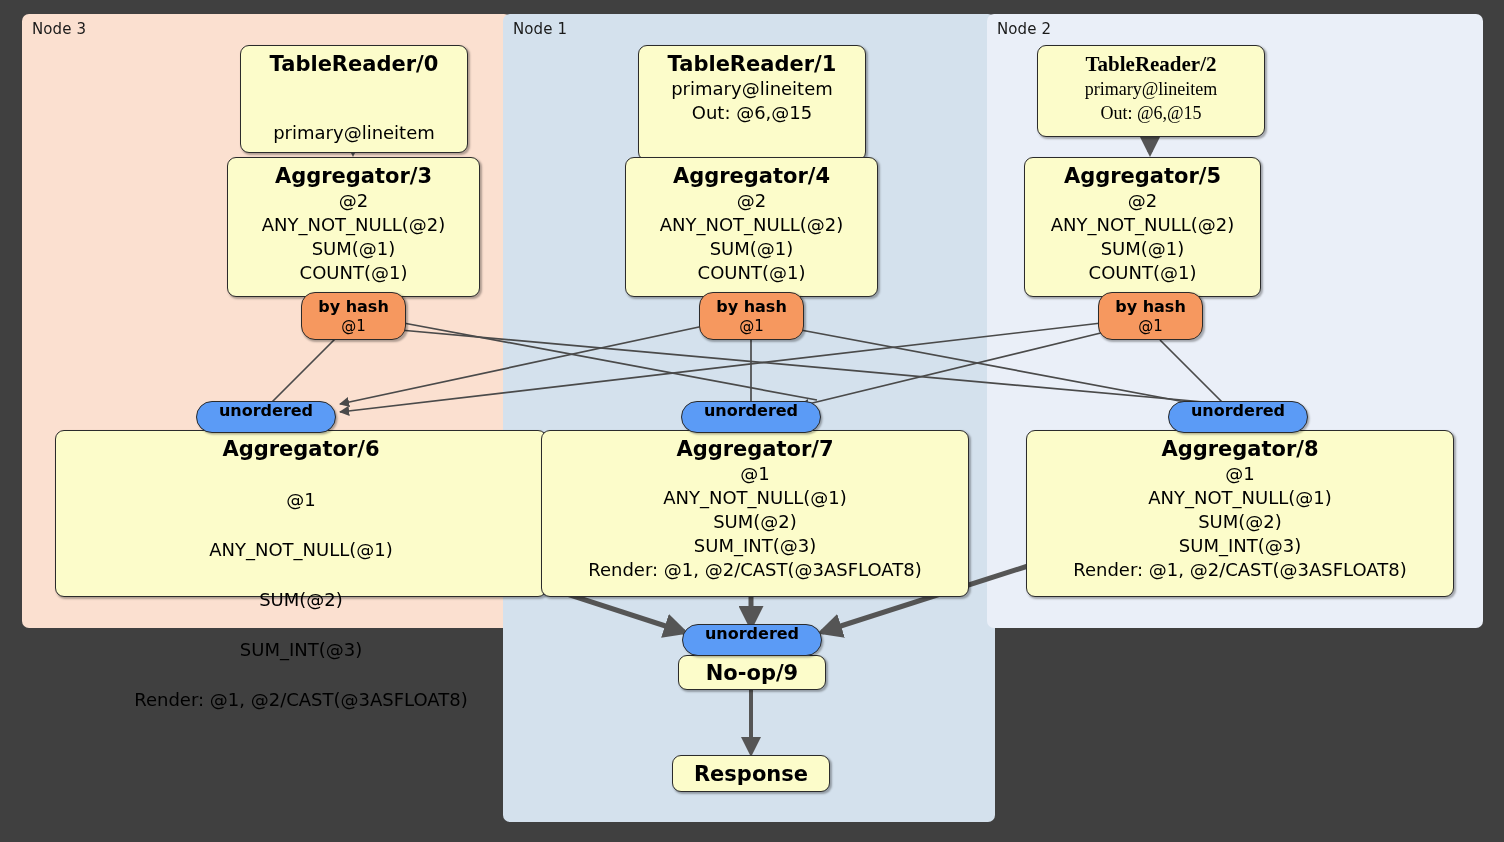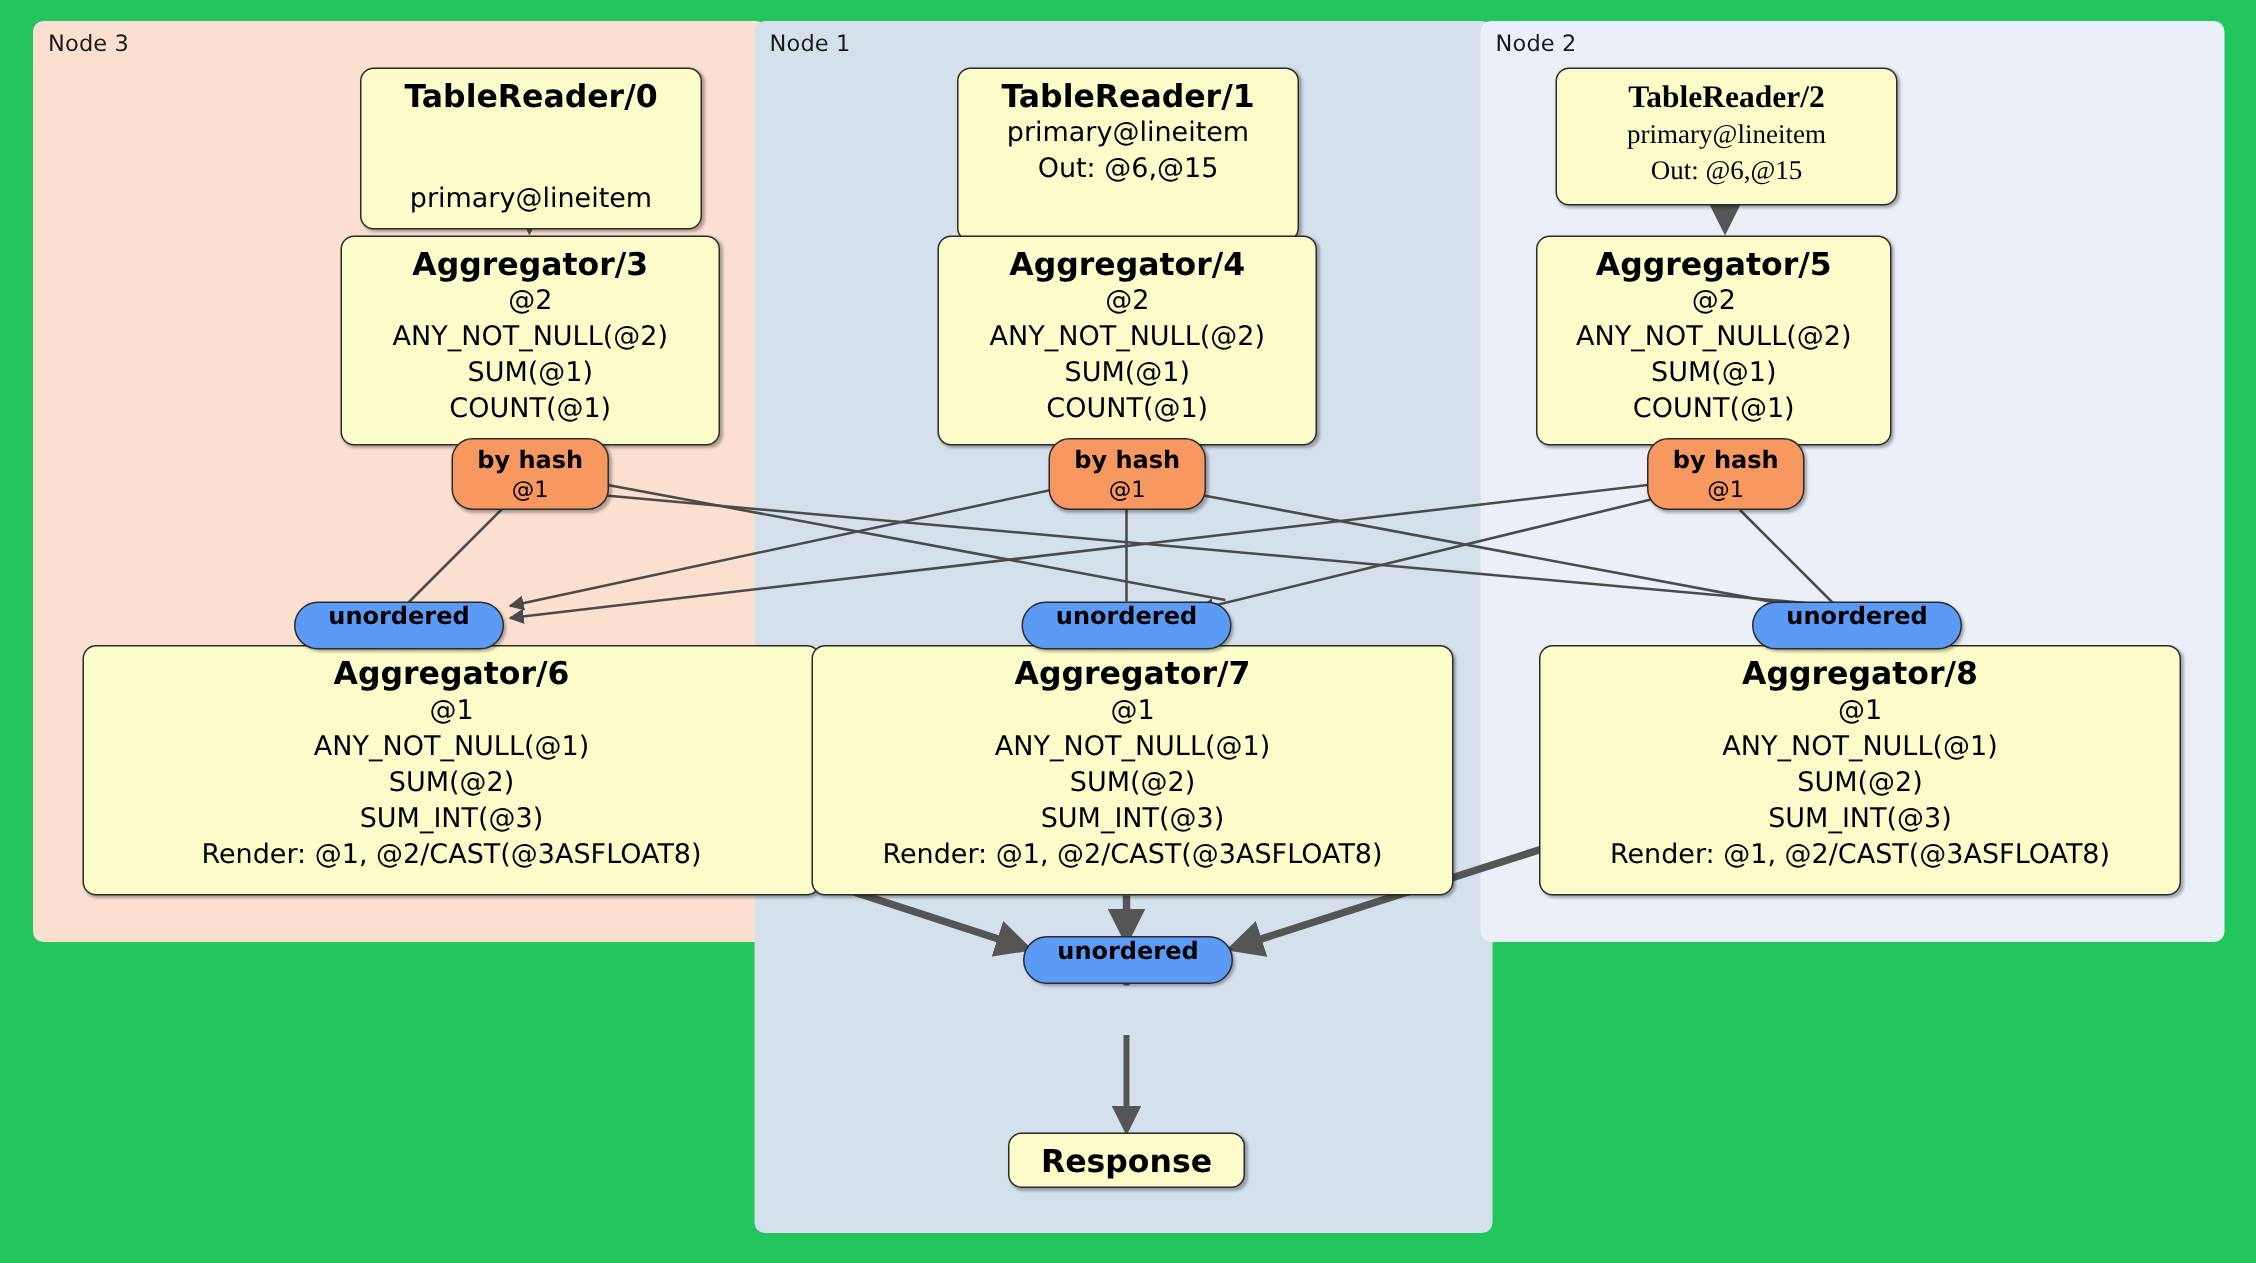--- a/index.html
+++ b/index.html
@@ -7,21 +7,21 @@
     padding: 0;
     background: #ffffff;
   }
   body {
     font-family: "DejaVu Sans", "Liberation Sans", sans-serif;
   }
   #stage {
     position: relative;
     width: 1504px;
     height: 842px;
-    background: #22c55e;
+    background: #404040;
     overflow: hidden;
   }
 
   
   .node-panel {
     position: absolute;
     border-radius: 7px;
     box-sizing: border-box;
   }
   .node-panel .node-label {
@@ -252,21 +252,21 @@
   </div>
 
   <div class="sync" style="left:681px; top:401px; width:140px; height:32px;">
     <span class="t">unordered</span>
   </div>
 
   <div class="sync" style="left:1168px; top:401px; width:140px; height:32px;">
     <span class="t">unordered</span>
   </div>
 
-  <div class="proc" style="left:55px; top:430px; width:492px; height:167px;">
+  <div class="proc" style="left:55px; top:430px; width:492px; height:167px;gap:26px;">
     <span class="t">Aggregator/6</span>
     <span class="l">@1</span>
     <span class="l">ANY_NOT_NULL(@1)</span>
     <span class="l">SUM(@2)</span>
     <span class="l">SUM_INT(@3)</span>
     <span class="l">Render: @1, @2/CAST(@3ASFLOAT8)</span>
   </div>
 
   <div class="proc" style="left:541px; top:430px; width:428px; height:167px;">
     <span class="t">Aggregator/7</span>
@@ -283,18 +283,21 @@
     <span class="l">ANY_NOT_NULL(@1)</span>
     <span class="l">SUM(@2)</span>
     <span class="l">SUM_INT(@3)</span>
     <span class="l">Render: @1, @2/CAST(@3ASFLOAT8)</span>
   </div>
 
   <div class="sync" style="left:682px; top:624px; width:140px; height:32px;">
     <span class="t">unordered</span>
   </div>
 
+  <div class="proc compact" style="left:678px; top:655px; width:148px; height:35px;">
+    <span class="t">No-op/9</span>
+  </div>
 
   <div class="proc compact" style="left:672px; top:755px; width:158px; height:37px;">
     <span class="t">Response</span>
   </div>
 
 </div>
 
 </body></html>

